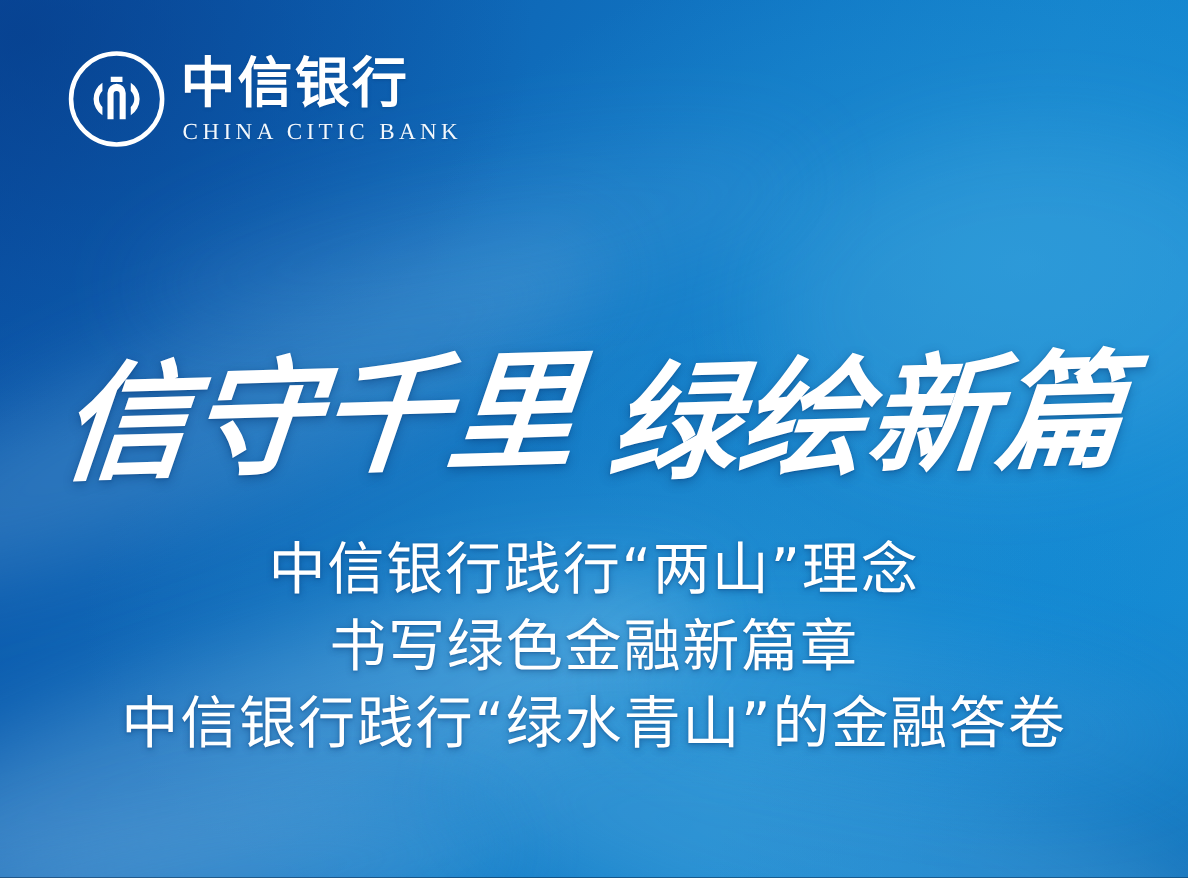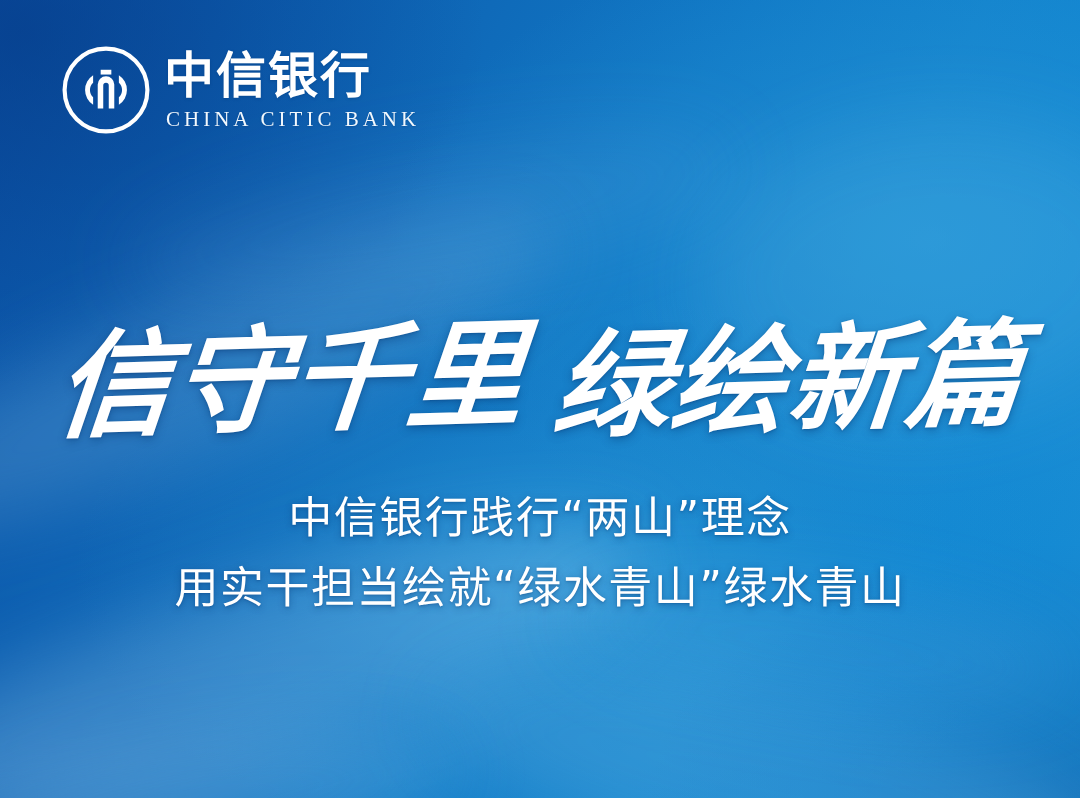--- a/index.html
+++ b/index.html
@@ -201,21 +201,21 @@
   
   .body-copy {
     position: absolute;
     left: 0;
     right: 0;
     top: 483px;
     text-align: center;
   }
   .copy-line {
     font-family: "DejaVu Sans", "Liberation Sans", sans-serif;
-    font-size: 44px;
+    font-size: 52px;
     line-height: 70px;
     font-weight: 400;
     color: #ffffff;
     letter-spacing: 1.5px;
     white-space: nowrap;
     text-shadow:
       0 2px 7px rgba(6,55,115,0.45),
       0 1px 2px rgba(6,55,115,0.30);
   }
 </style>
@@ -256,16 +256,17 @@
       <div class="logo-en">CHINA CITIC BANK</div>
     </div>
   </div>
 
   <div class="headline">
     <span class="headline-text">信守千里</span><span class="headline-gap"></span><span class="headline-text">绿绘新篇</span>
   </div>
 
   <div class="body-copy">
     <div class="copy-line">中信银行践行“两山”理念</div>
-    <div class="copy-line">用实干担当绘就“绿水青山”绿水青山</div>
+    <div class="copy-line">书写绿色金融新篇章</div>
+    <div class="copy-line">中信银行践行“绿水青山”的金融答卷</div>
   </div>
 
 </div>
 
 </body></html>

